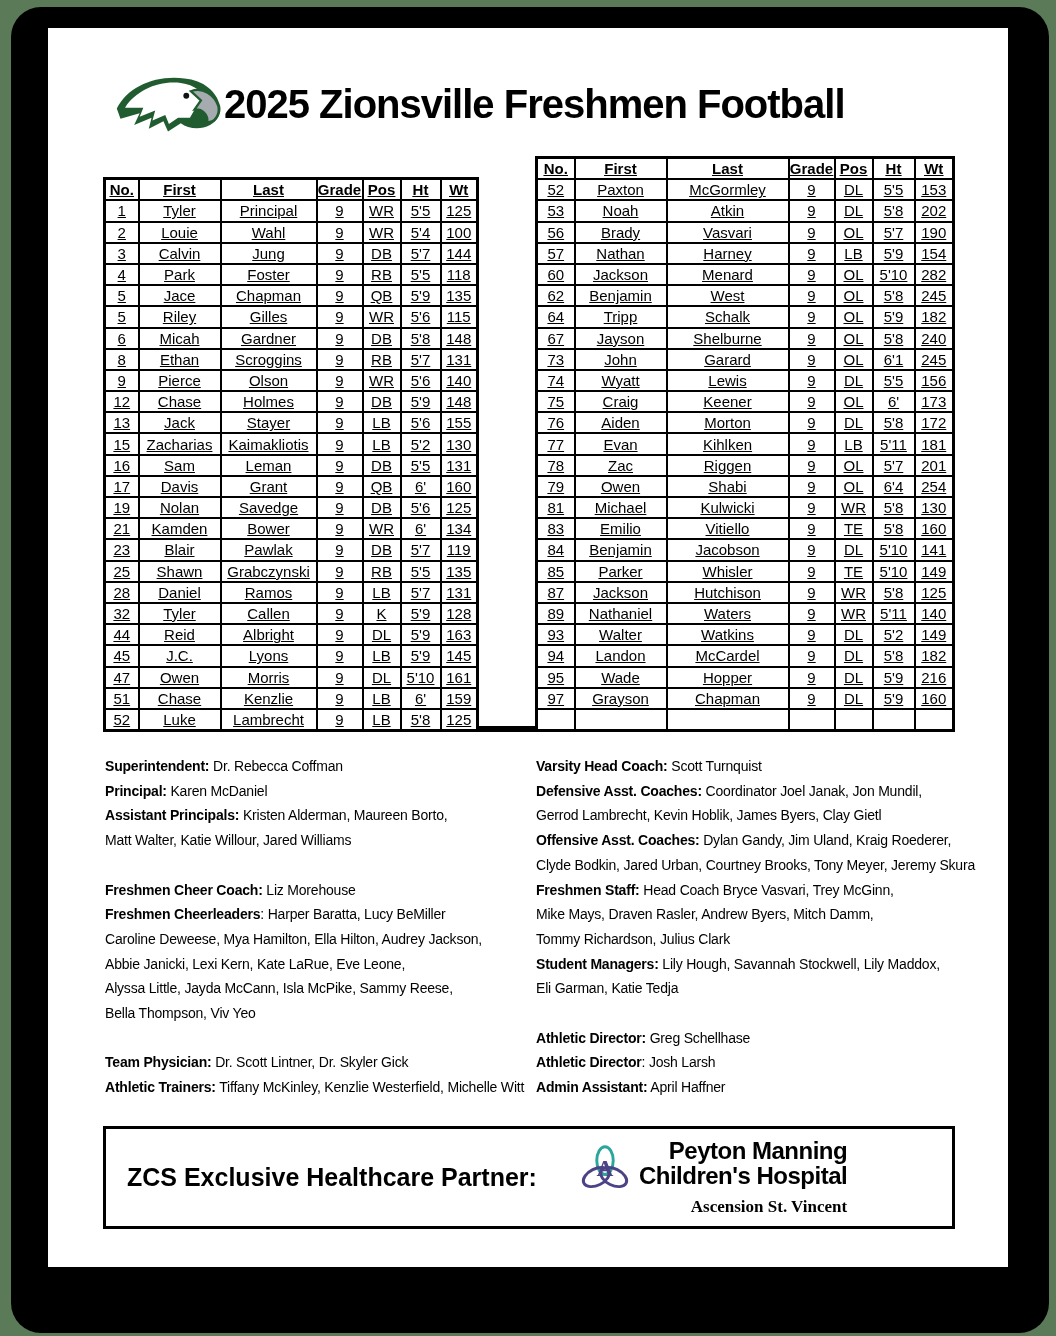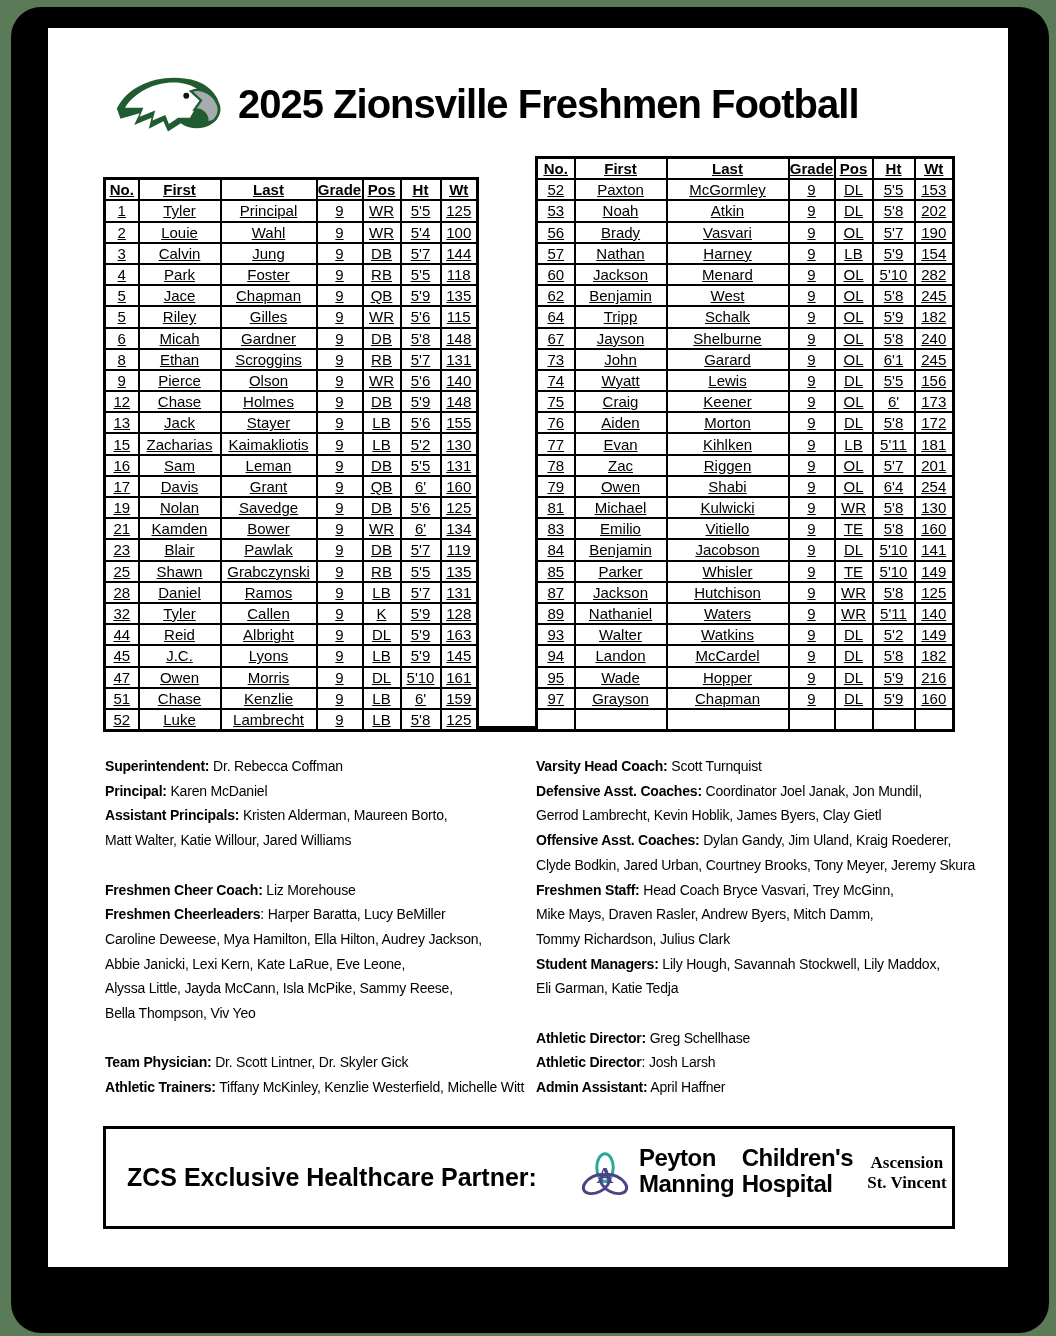--- a/index.html
+++ b/index.html
@@ -12,21 +12,21 @@
     position:absolute;top:7px;left:11px;right:7px;bottom:3px;
     background:#000;border-radius:30px;
   }
   .page{
     position:absolute;top:21px;left:37px;right:41px;bottom:66px;
     background:#ffffff;
   }
   
   .header{
     margin-top:44px;padding-left:64px;
-    display:flex;align-items:center;gap:14px;
+    display:flex;align-items:center;
   }
   .eagle{width:112px;height:64px;flex:0 0 auto;}
   .title{
     font-size:40px;font-weight:bold;color:#000;margin:0;
     letter-spacing:-1px;white-space:nowrap;
   }
   
   .roster{
     margin:20px 0 0 55px;
     display:flex;align-items:flex-end;width:852px;text-decoration:underline;
@@ -63,21 +63,21 @@
     margin:26px 0 0 55px;width:846px;height:97px;
     border:3px solid #000;
     display:flex;align-items:center;
   }
   .banner-label{
     font-size:25px;font-weight:bold;color:#000;
     padding-left:21px;white-space:nowrap;
   }
   .pm-logo{display:flex;align-items:flex-start;margin-left:42px;gap:8px;}
   .ascension-symbol{width:52px;height:62px;flex:0 0 auto;margin-top:2px;}
-  .pm-text{display:flex;flex-direction:row;}
+  .pm-text{display:flex;flex-direction:column;align-items:flex-end;}
   .pm-line{font-size:24px;font-weight:bold;line-height:1.06;letter-spacing:-0.5px;}
   .pm-sub{
     font-family:"Liberation Serif",serif;font-weight:bold;font-size:17px;
     margin-top:8px;text-align:center;
   }
 </style>
 </head>
 <body>
 
 <div class="frame">

